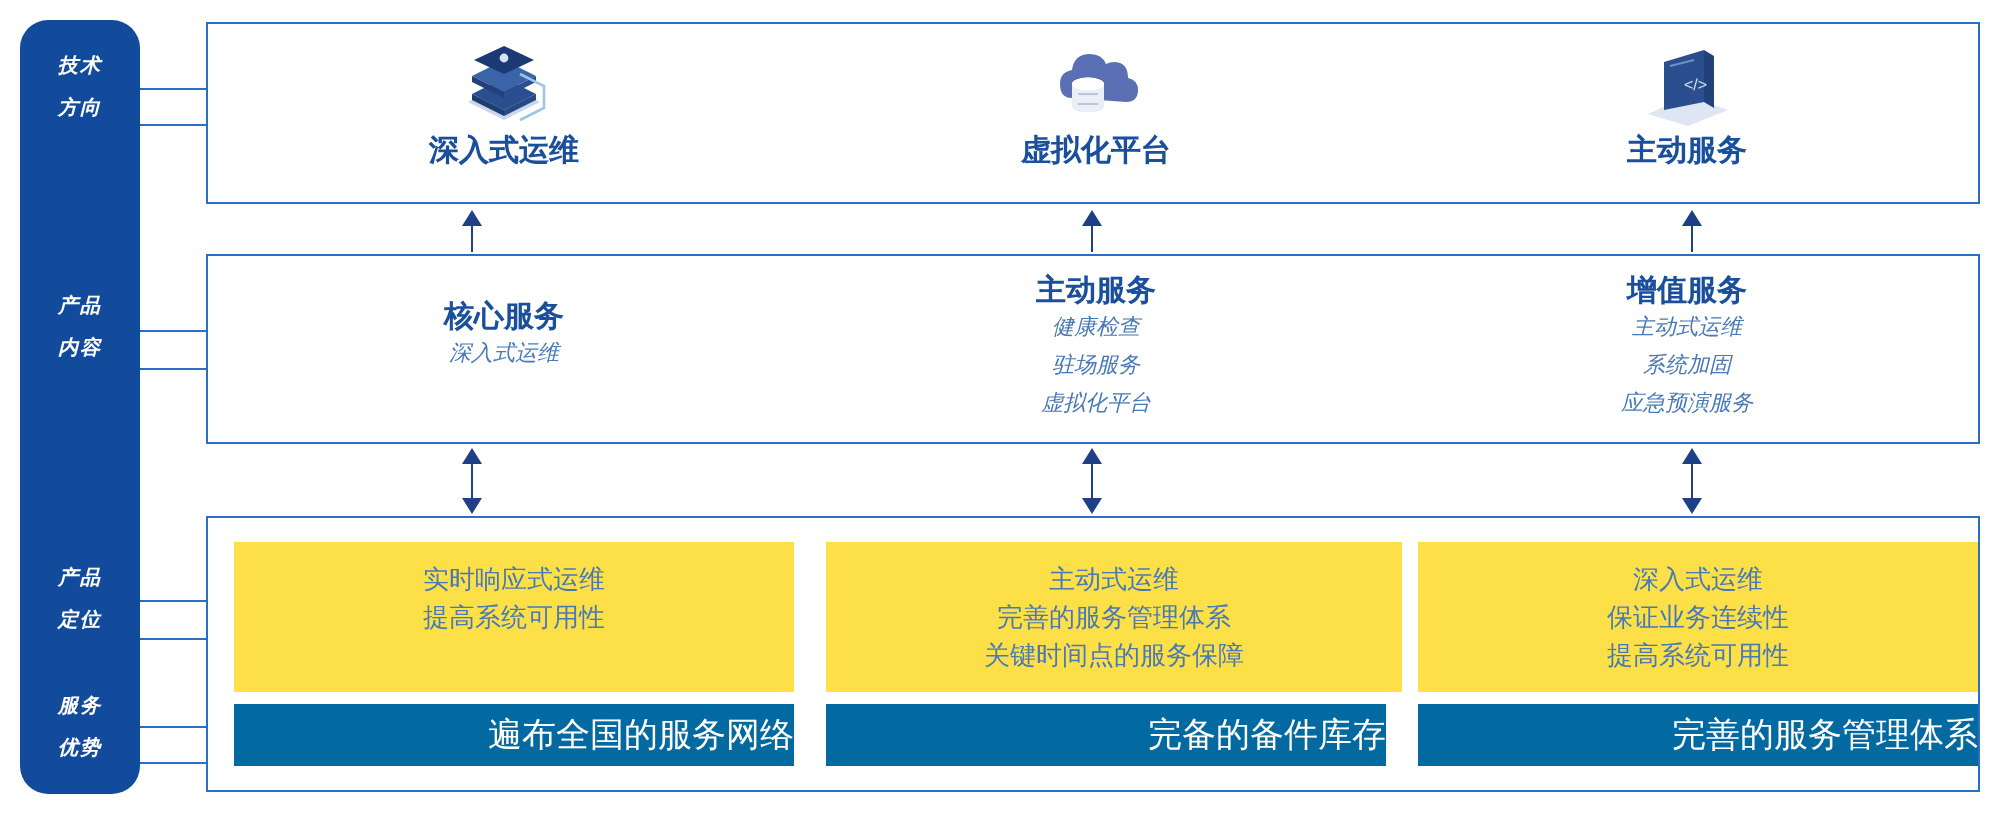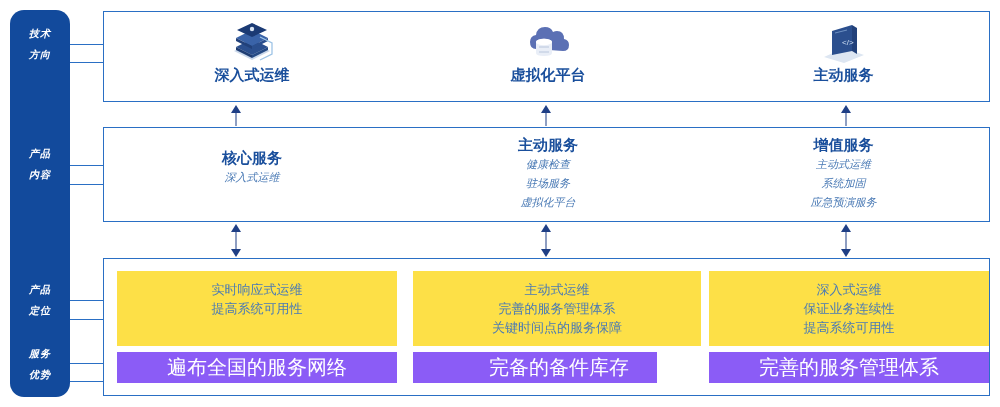--- a/index.html
+++ b/index.html
@@ -117,24 +117,24 @@
     box-sizing: border-box;
     padding-top: 9px;
   }
   .grey-line {
     font-size: 13px;
     color: #4a7ab5;
     line-height: 19px;
   }
   .blue-bar {
     position: absolute;
-    background: #8b5cf6;
+    background: #0369a1;
     color: #ffffff;
-    font-size: 20px;
-    text-align: center;
+    font-size: 17px;
+    text-align: right;
     line-height: 31px;
     box-sizing: border-box;
   }
 
   
   .arrow-wrap { position: absolute; }
   .arrow-line {
     position: absolute;
     left: 50%;
     transform: translateX(-50%);
@@ -295,17 +295,17 @@
       <div class="grey-line">完善的服务管理体系</div>
       <div class="grey-line">关键时间点的服务保障</div>
     </div>
     <div class="grey-card" style="left:605px; top:12px; width:280px; height:75px;">
       <div class="grey-line">深入式运维</div>
       <div class="grey-line">保证业务连续性</div>
       <div class="grey-line">提高系统可用性</div>
     </div>
 
     <div class="blue-bar" style="left:13px; top:93px; width:280px; height:31px;">遍布全国的服务网络</div>
-    <div class="blue-bar" style="left:309px; top:93px; width:244px; height:31px;padding-left:48px;">完备的备件库存</div>
+    <div class="blue-bar" style="left:309px; top:93px; width:280px; height:31px;padding-left:48px;">完备的备件库存</div>
     <div class="blue-bar" style="left:605px; top:93px; width:280px; height:31px;">完善的服务管理体系</div>
   </div>
 
 </div>
 
 </body></html>

